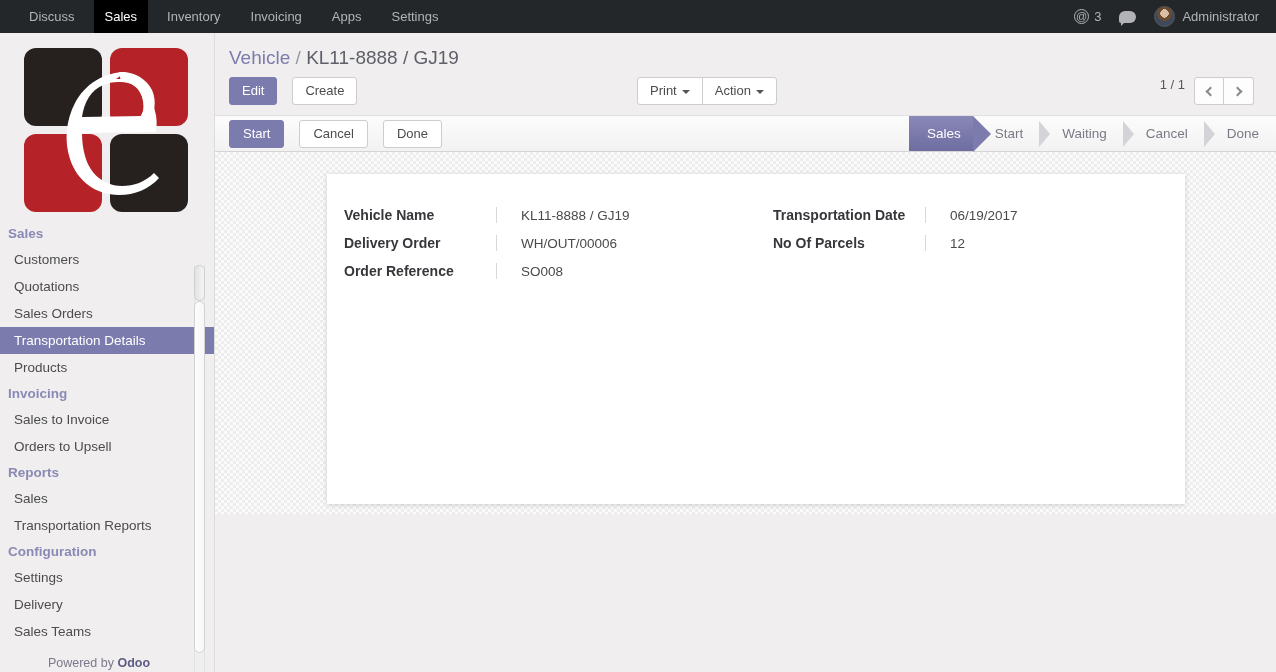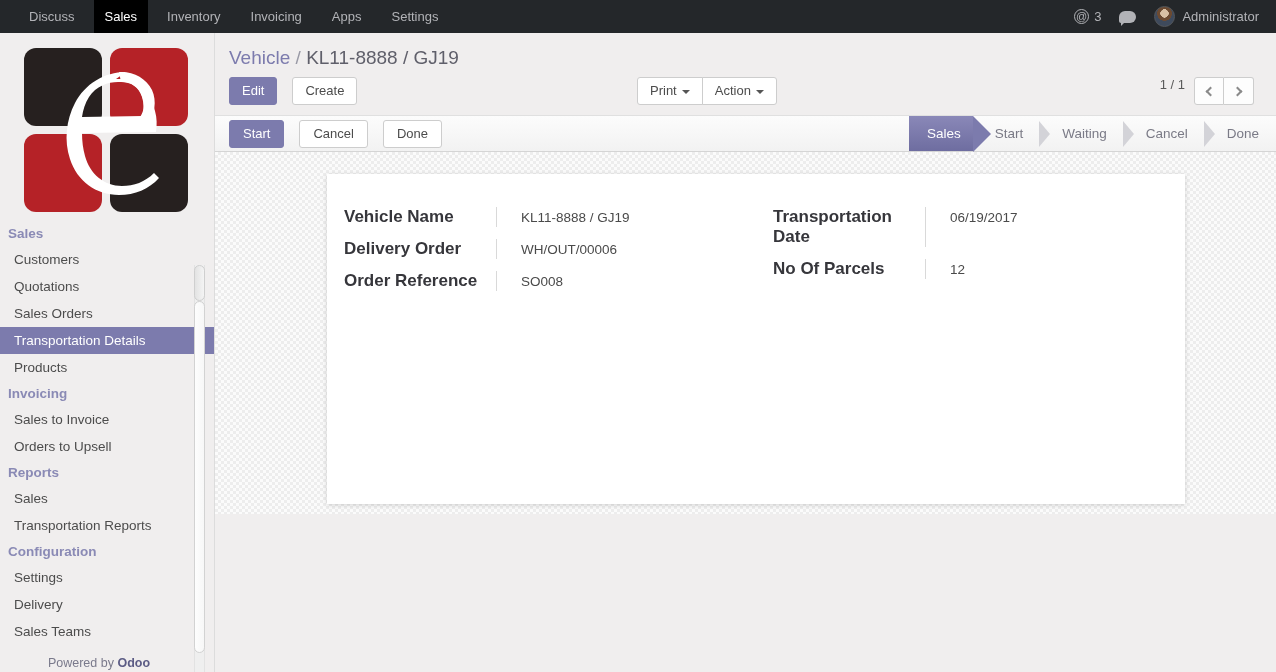--- a/index.html
+++ b/index.html
@@ -211,21 +211,21 @@
     background: #fff;
     box-shadow: 0 1px 5px rgba(0,0,0,0.16);
   }
   .form-grid {
     display: flex; padding: 33px 0 0 0;
   }
   .form-col { width: 50%; padding-left: 17px; }
   .field-row { display: flex; align-items: baseline; margin-bottom: 12px; }
   .field-label {
     width: 152px; flex: none;
-    font-size: 17px; font-weight: bold; color: #36363b;
+    font-size: 14px; font-weight: bold; color: #36363b;
   }
   .field-sep { width: 1px; align-self: stretch; background: #d9d9d9; flex: none; }
   .field-value {
     font-size: 13.5px; color: #4a4a4a; padding-left: 24px;
   }
 </style>
 </head>
 <body>
 
 <div class="navbar">

